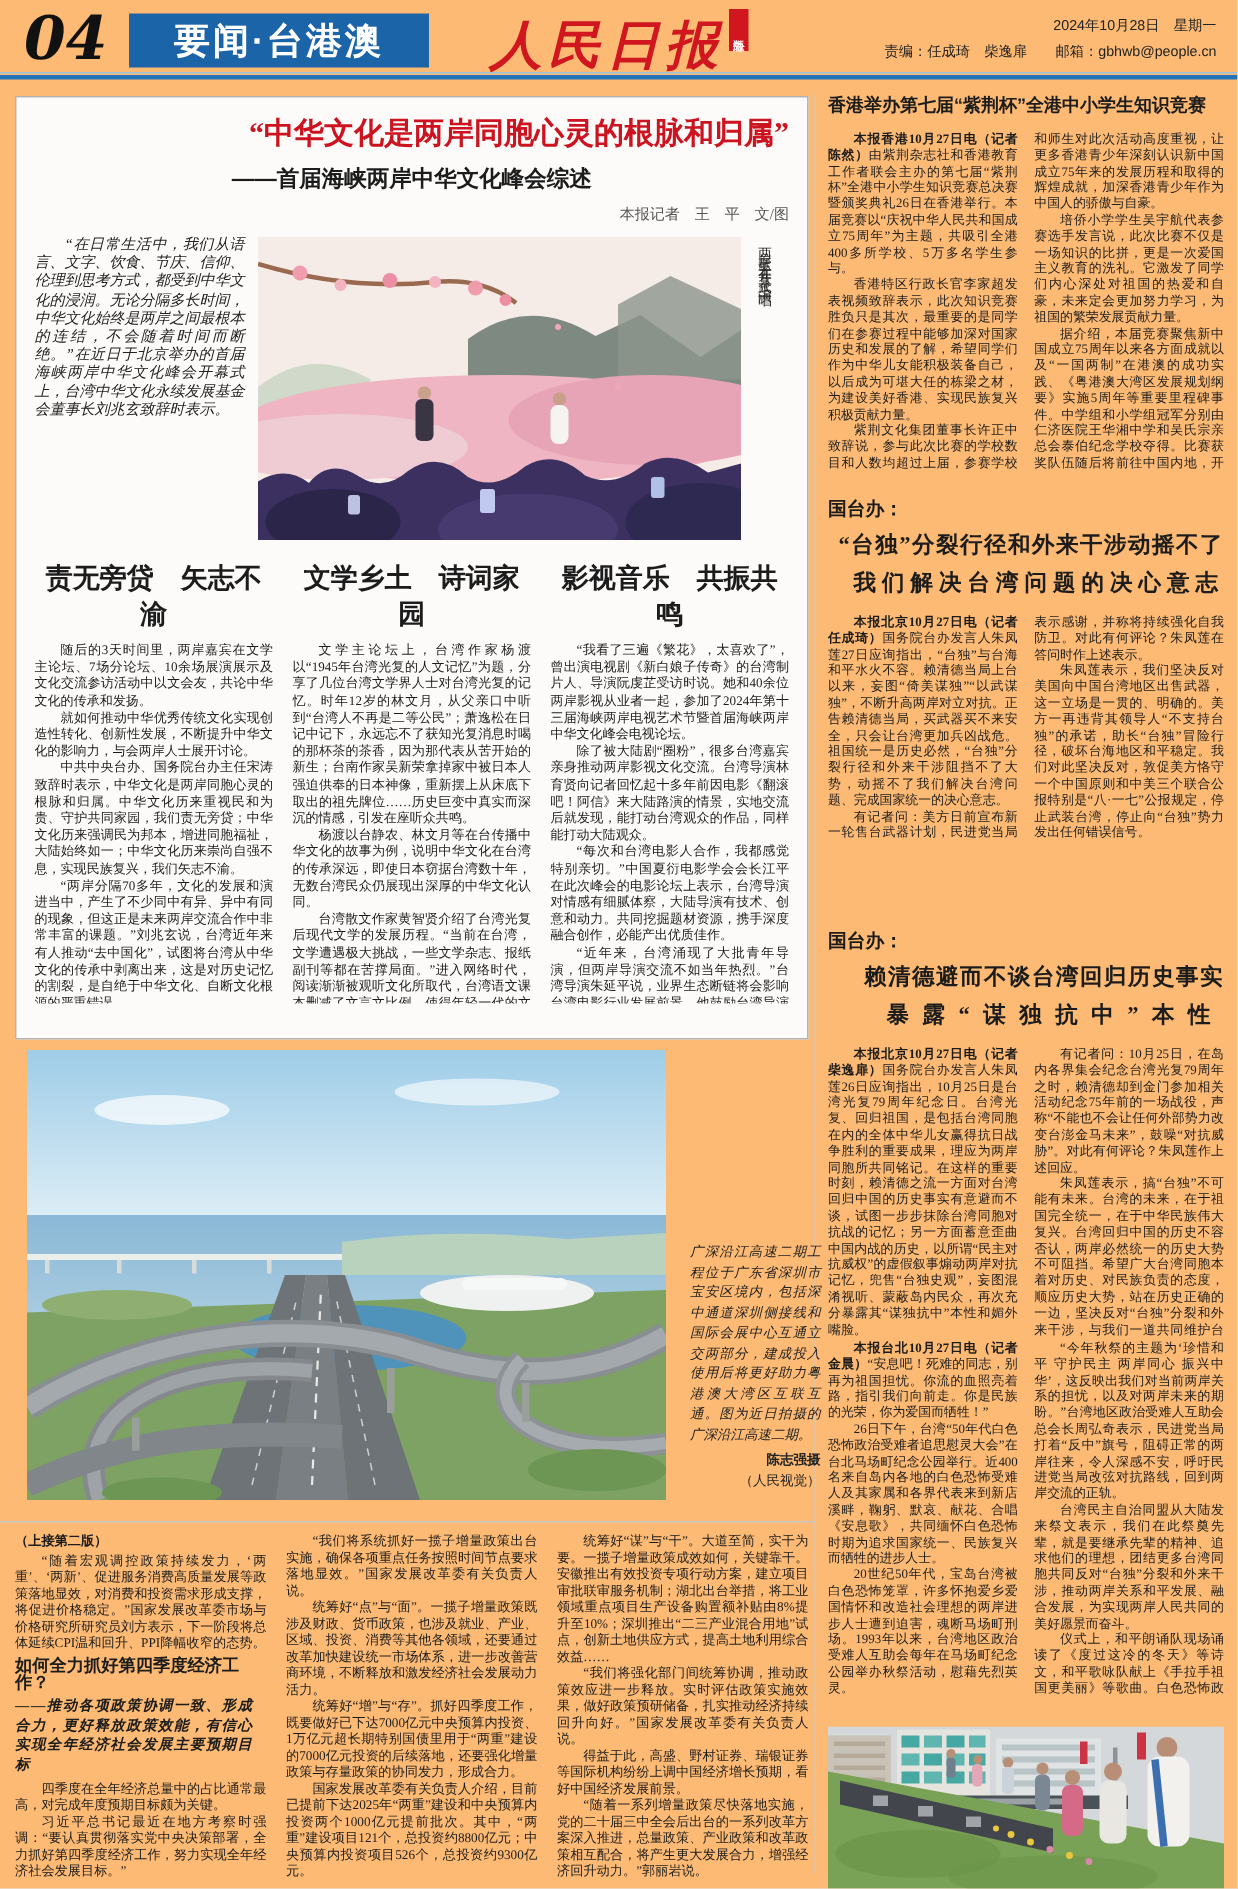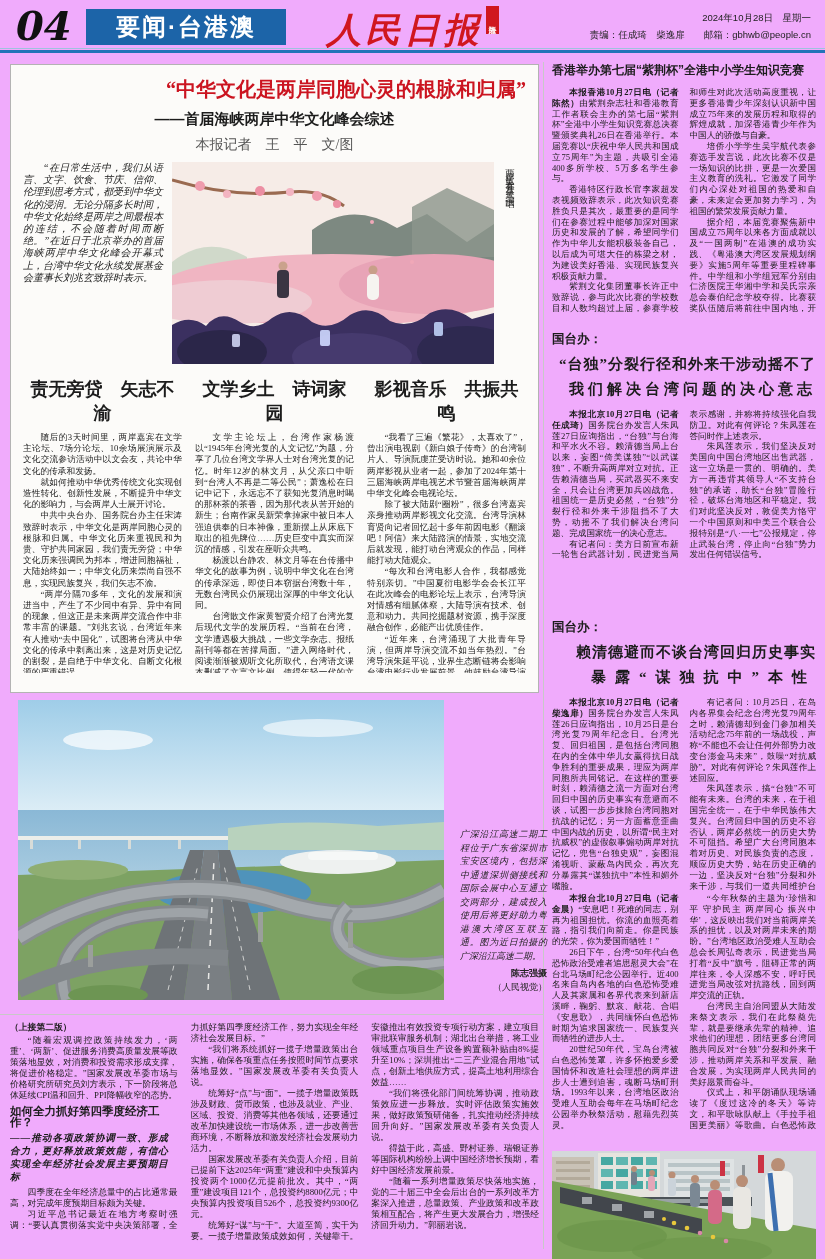--- a/index.html
+++ b/index.html
@@ -1,16 +1,16 @@
 <!DOCTYPE html>
 <html style="--masthead_red: #d0171f; --section_blue: #1c64a8; --headline_red: #cb1420; --rule_blue: #2273b8;"><head>
 <meta charset="utf-8">
 <style>
   html,body{margin:0;padding:0;background:#e8e8e8;}
-  .page{position:relative;width:825px;height:1259px;background:#f0abfc;margin:0 auto;
+  .page{position:relative;width:825px;height:1259px;background:#fdba74;margin:0 auto;
         font-family:"Liberation Serif","DejaVu Serif",serif;color:#1c1c1c;overflow:hidden;}
   
   .page-num{position:absolute;left:16px;top:2px;font-size:40px;font-weight:bold;font-style:italic;
             font-family:"DejaVu Serif",serif;color:#111;}
   .section-box{position:absolute;left:86px;top:9px;min-width:180px;height:36px;background:var(--section_blue,#1c64a8);
             color:#fff;display:flex;align-items:center;justify-content:center;font-size:24px;font-weight:bold;
             font-family:"Liberation Sans",sans-serif;letter-spacing:2px;padding:0 10px;}
   .masthead{position:absolute;left:0;right:0;top:6px;text-align:center;}
   .paper-name{color:var(--masthead_red,#d0171f);font-size:35px;font-weight:bold;font-style:italic;
             font-family:"DejaVu Serif",serif;letter-spacing:4px;}
@@ -21,21 +21,21 @@
             color:#222;font-family:"Liberation Sans",sans-serif;}
   .rule-light{position:absolute;top:48px;left:0;right:0;height:1px;background:#9ec2de;}
   .rule-blue{position:absolute;top:50px;left:0;right:0;height:3px;background:var(--rule_blue,#2273b8);}
   .vsep{position:absolute;left:543px;top:62px;bottom:10px;width:1px;background:#c8c8c8;}
   .hrule-left{position:absolute;left:0;top:1014px;width:543px;height:1px;background:#c8c8c8;}
   
   .lead{position:absolute;left:10px;top:64px;width:529px;height:629px;border:1px solid #b3b3b3;
         box-sizing:border-box;padding:8px 12px;background:#fcfbf9;}
   .lead-title{text-align:right;color:var(--headline_red,#cb1420);font-size:20px;font-weight:bold;margin:4px 0 0;line-height:1.2;}
   .lead-sub{text-align:center;font-size:15px;font-weight:bold;margin-top:9px;font-family:"Liberation Sans",sans-serif;}
-  .lead-byline{text-align:center;font-size:14px;color:#555;margin-top:7px;}
+  .lead-byline{text-align:right;font-size:10px;color:#555;margin-top:7px;}
   .lead-row{display:flex;gap:9px;margin-top:8px;height:202px;}
   .lead-intro{width:140px;flex:none;font-size:10px;line-height:12.2px;text-align:justify;text-indent:2em;
         color:#222;font-style:italic;}
   .lead-photo{width:322px;height:202px;flex:none;}
   .lead-photo svg,.hw-photo svg,.d-photo svg{display:block;width:100%;height:100%;}
   .vcap{writing-mode:vertical-rl;font-size:9px;letter-spacing:3px;color:#222;height:200px;flex:none;}
   .lead-sections{display:flex;gap:13px;margin-top:11px;height:298px;overflow:hidden;}
   .lead-section{flex:1;overflow:hidden;}
   .lead-section h3{text-align:center;font-size:18px;margin:2px 0 7px;font-weight:bold;font-family:"Liberation Sans",sans-serif;}
   .lead-section .para{font-size:8.7px;line-height:11.2px;}
@@ -226,20 +226,21 @@
       </div>
     <div class="econ-head">
       <span class="q">如何全力抓好第四季度经济工作？</span>
       <span class="s">——推动各项政策协调一致、形成合力，更好释放政策效能，有信心实现全年经济社会发展主要预期目标</span>
     </div>
     <div>
         <p class="para">四季度在全年经济总量中的占比通常最高，对完成年度预期目标颇为关键。</p>
         <p class="para">习近平总书记最近在地方考察时强调：“要认真贯彻落实党中央决策部署，全力抓好第四季度经济工作，努力实现全年经济社会发展目标。”</p>
         <p class="para">“我们将系统抓好一揽子增量政策出台实施，确保各项重点任务按照时间节点要求落地显效。”国家发展改革委有关负责人说。</p>
         <p class="para">统筹好“点”与“面”。一揽子增量政策既涉及财政、货币政策，也涉及就业、产业、区域、投资、消费等其他各领域，还要通过改革加快建设统一市场体系，进一步改善营商环境，不断释放和激发经济社会发展动力活力。</p>
+        <p class="para">统筹好“增”与“存”。抓好四季度工作，既要做好已下达7000亿元中央预算内投资、1万亿元超长期特别国债里用于“两重”建设的7000亿元投资的后续落地，还要强化增量政策与存量政策的协同发力，形成合力。</p>
         <p class="para">国家发展改革委有关负责人介绍，目前已提前下达2025年“两重”建设和中央预算内投资两个1000亿元提前批次。其中，“两重”建设项目121个，总投资约8800亿元；中央预算内投资项目526个，总投资约9300亿元。</p>
         <p class="para">统筹好“谋”与“干”。大道至简，实干为要。一揽子增量政策成效如何，关键靠干。安徽推出有效投资专项行动方案，建立项目审批联审服务机制；湖北出台举措，将工业领域重点项目生产设备购置额补贴由8%提升至10%；深圳推出“二三产业混合用地”试点，创新土地供应方式，提高土地利用综合效益……</p>
         <p class="para">“我们将强化部门间统筹协调，推动政策效应进一步释放。实时评估政策实施效果，做好政策预研储备，扎实推动经济持续回升向好。”国家发展改革委有关负责人说。</p>
         <p class="para">得益于此，高盛、野村证券、瑞银证券等国际机构纷纷上调中国经济增长预期，看好中国经济发展前景。</p>
         <p class="para">“随着一系列增量政策尽快落地实施，党的二十届三中全会后出台的一系列改革方案深入推进，总量政策、产业政策和改革政策相互配合，将产生更大发展合力，增强经济回升动力。”郭丽岩说。</p>
       </div>
 
   </div>
 
   <div class="rcol">

